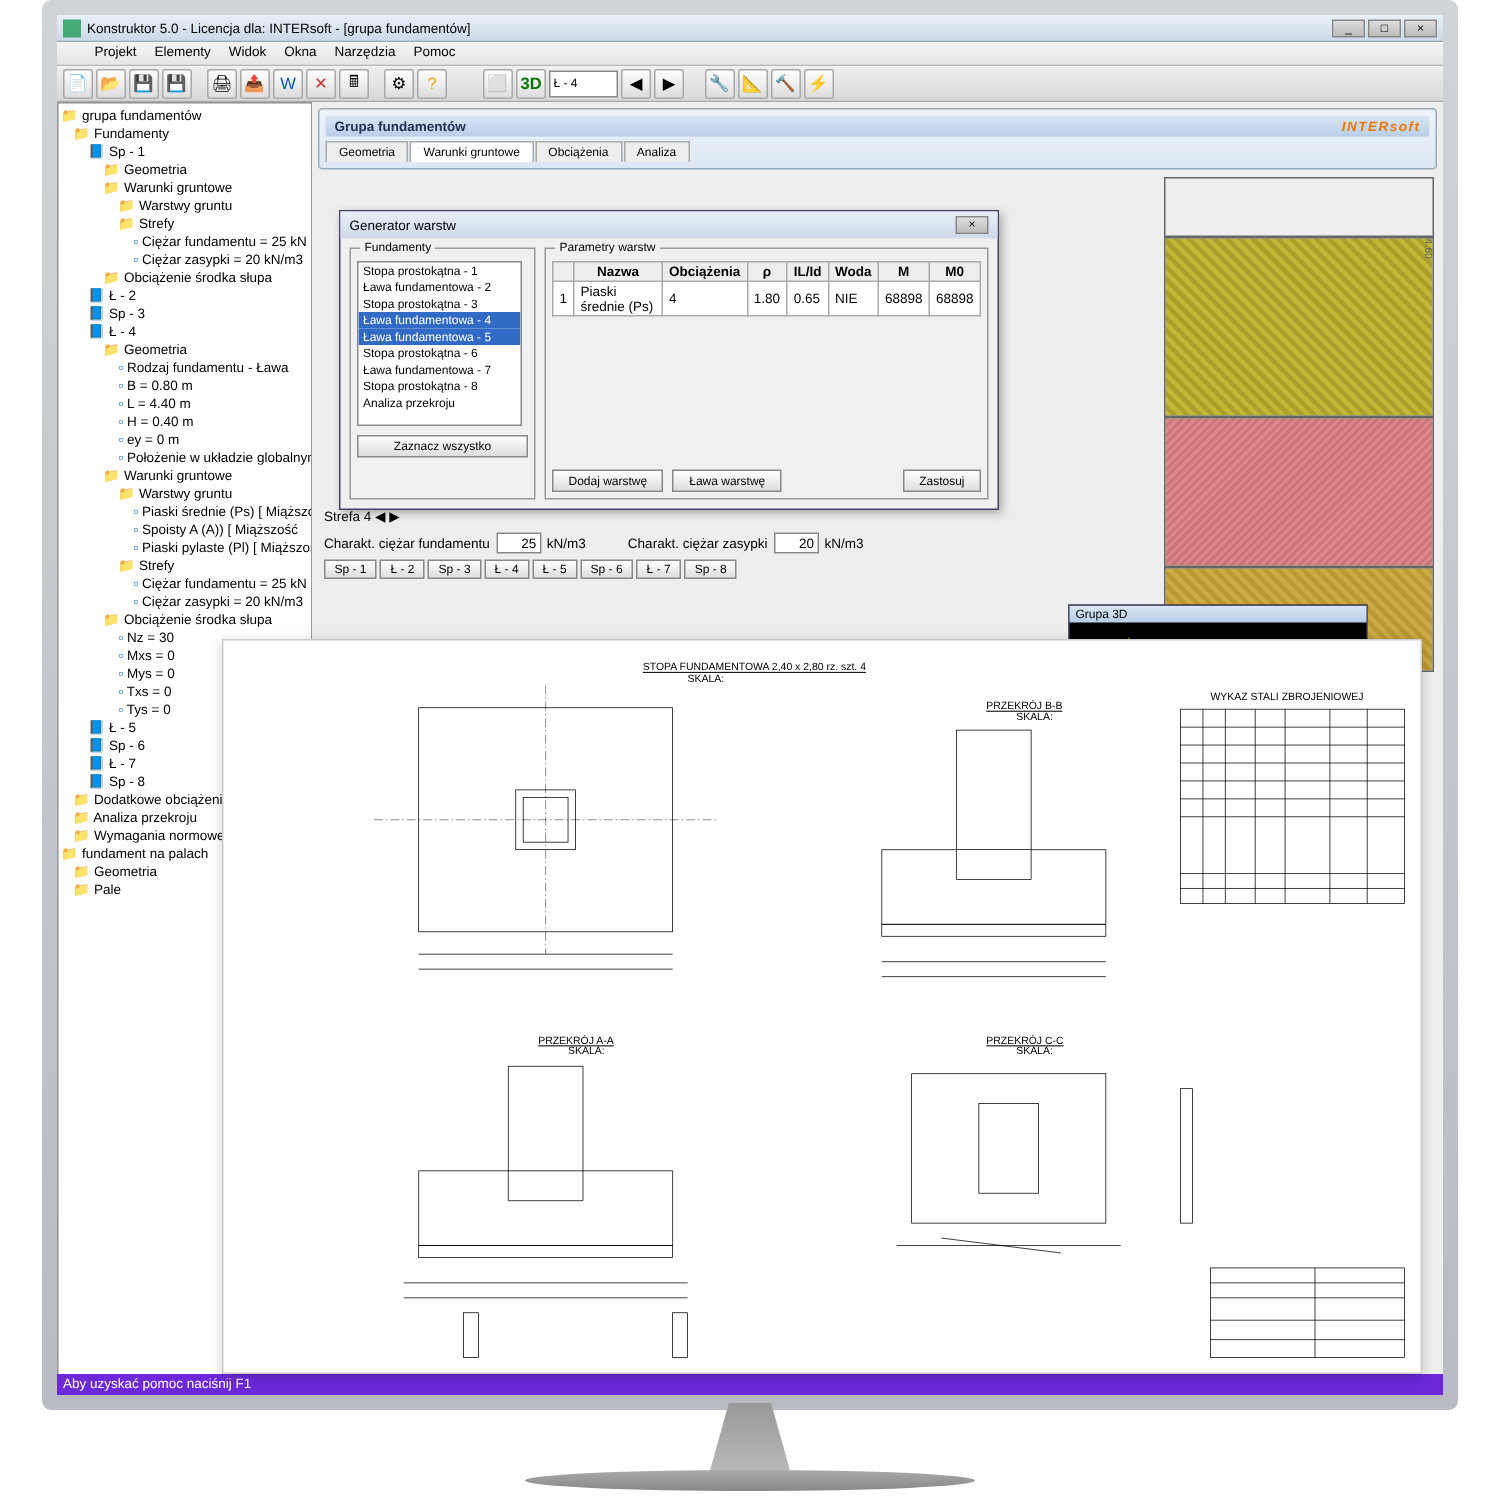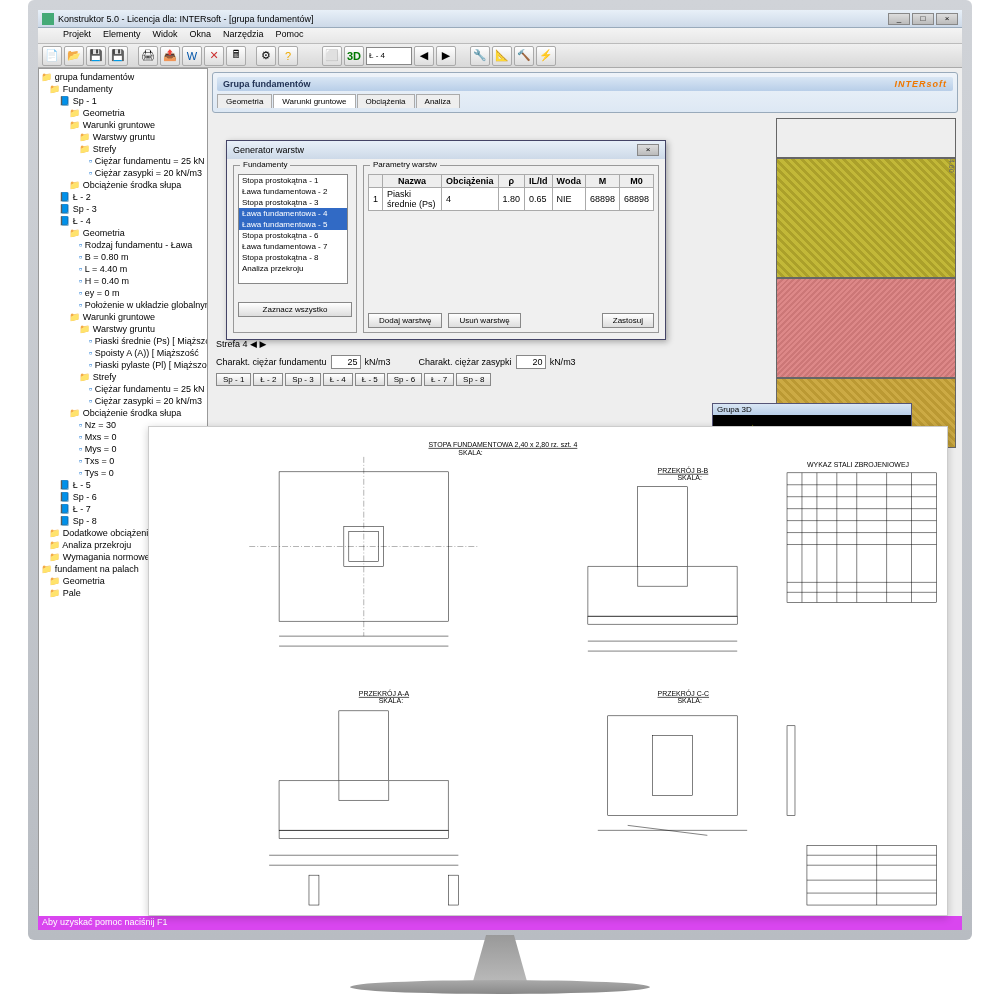--- a/index.html
+++ b/index.html
@@ -37,21 +37,21 @@
 .listbox div{padding:1px 3px;font-size:8px}
 .listbox .sel{background:#316ac5;color:#fff}
 .tbl{border-collapse:collapse;font-size:8px}
 .tbl th,.tbl td{border:1px solid #aaa;padding:1px 4px;background:#fff}
 .tbl th{background:#eee}
 .btn{padding:2px 10px;background:linear-gradient(#fff,#ddd);border:1px solid #888;font-size:8px}
 .viz{position:absolute;right:6px;top:50px;width:180px;height:330px}
 .soillayer{border:1px solid #666}
 .v3d{position:absolute;right:50px;top:335px;width:200px;height:90px;background:#000;border:1px solid #557}
 .v3d .t{background:linear-gradient(#d9e6f4,#b8cee8);color:#000;padding:1px 4px;font-size:8px}
-.statusbar{position:absolute;bottom:0;left:0;right:0;height:14px;background:#d946ef;color:#fff;padding:1px 4px;font-size:8px}
+.statusbar{position:absolute;bottom:0;left:0;right:0;height:14px;background:#6d28d9;color:#fff;padding:1px 4px;font-size:8px}
 .drawing{position:absolute;left:148px;top:426px;width:800px;height:490px;background:#fff;border:1px solid #ccc;box-shadow:0 2px 8px rgba(0,0,0,.2);z-index:20}
 .drawing svg{width:100%;height:100%}
 .strefabtns{display:flex;gap:2px;margin-top:4px}
 .strefabtns .btn{padding:1px 6px;font-size:8px}
 .inprow{display:flex;align-items:center;gap:4px;font-size:8px;margin-top:6px}
 .inp{width:30px;height:14px;background:#fff;border:1px solid #888;padding:0 2px;text-align:right}
 .v3d svg line{stroke:#cc0;stroke-width:.5}
 </style>
 </head>
 <body>
@@ -229,21 +229,21 @@
               <div>Stopa prostokątna - 1</div>
               <div>Ława fundamentowa - 2</div>
               <div>Stopa prostokątna - 3</div>
               <div class="sel">Ława fundamentowa - 4</div>
               <div class="sel">Ława fundamentowa - 5</div>
               <div>Stopa prostokątna - 6</div>
               <div>Ława fundamentowa - 7</div>
               <div>Stopa prostokątna - 8</div>
               <div>Analiza przekroju</div>
             </div>
-   <button class="btn" style="margin-top:18px;width:100%">Zaznacz wszystko</button>
+   <button class="btn" style="margin-top:6px;width:100%">Zaznacz wszystko</button>
   </div>
   <div class="grp" style="flex:1">
             <label>Parametry warstw</label>
    <table class="tbl">
     <tbody>
                 <tr id="thdr">
                   <th></th>
                   <th>Nazwa</th>
                   <th>Obciążenia</th>
                   <th>ρ</th>
@@ -259,21 +259,21 @@
      <td>1.80</td>
      <td>0.65</td>
      <td>NIE</td>
      <td>68898</td>
      <td>68898</td>
     </tr>
    </tbody>
             </table>
    <div style="display:flex;gap:6px;margin-top:102px">
     <button class="btn">Dodaj warstwę</button>
-    <button class="btn">Usuń warstwę</button>
+    <button class="btn">Ława warstwę</button>
     <button class="btn" style="margin-left:auto">Zastosuj</button>
    </div>
   </div>
  </div>
 </div>
 
 </div>
   </div>
 
 <div class="drawing">

